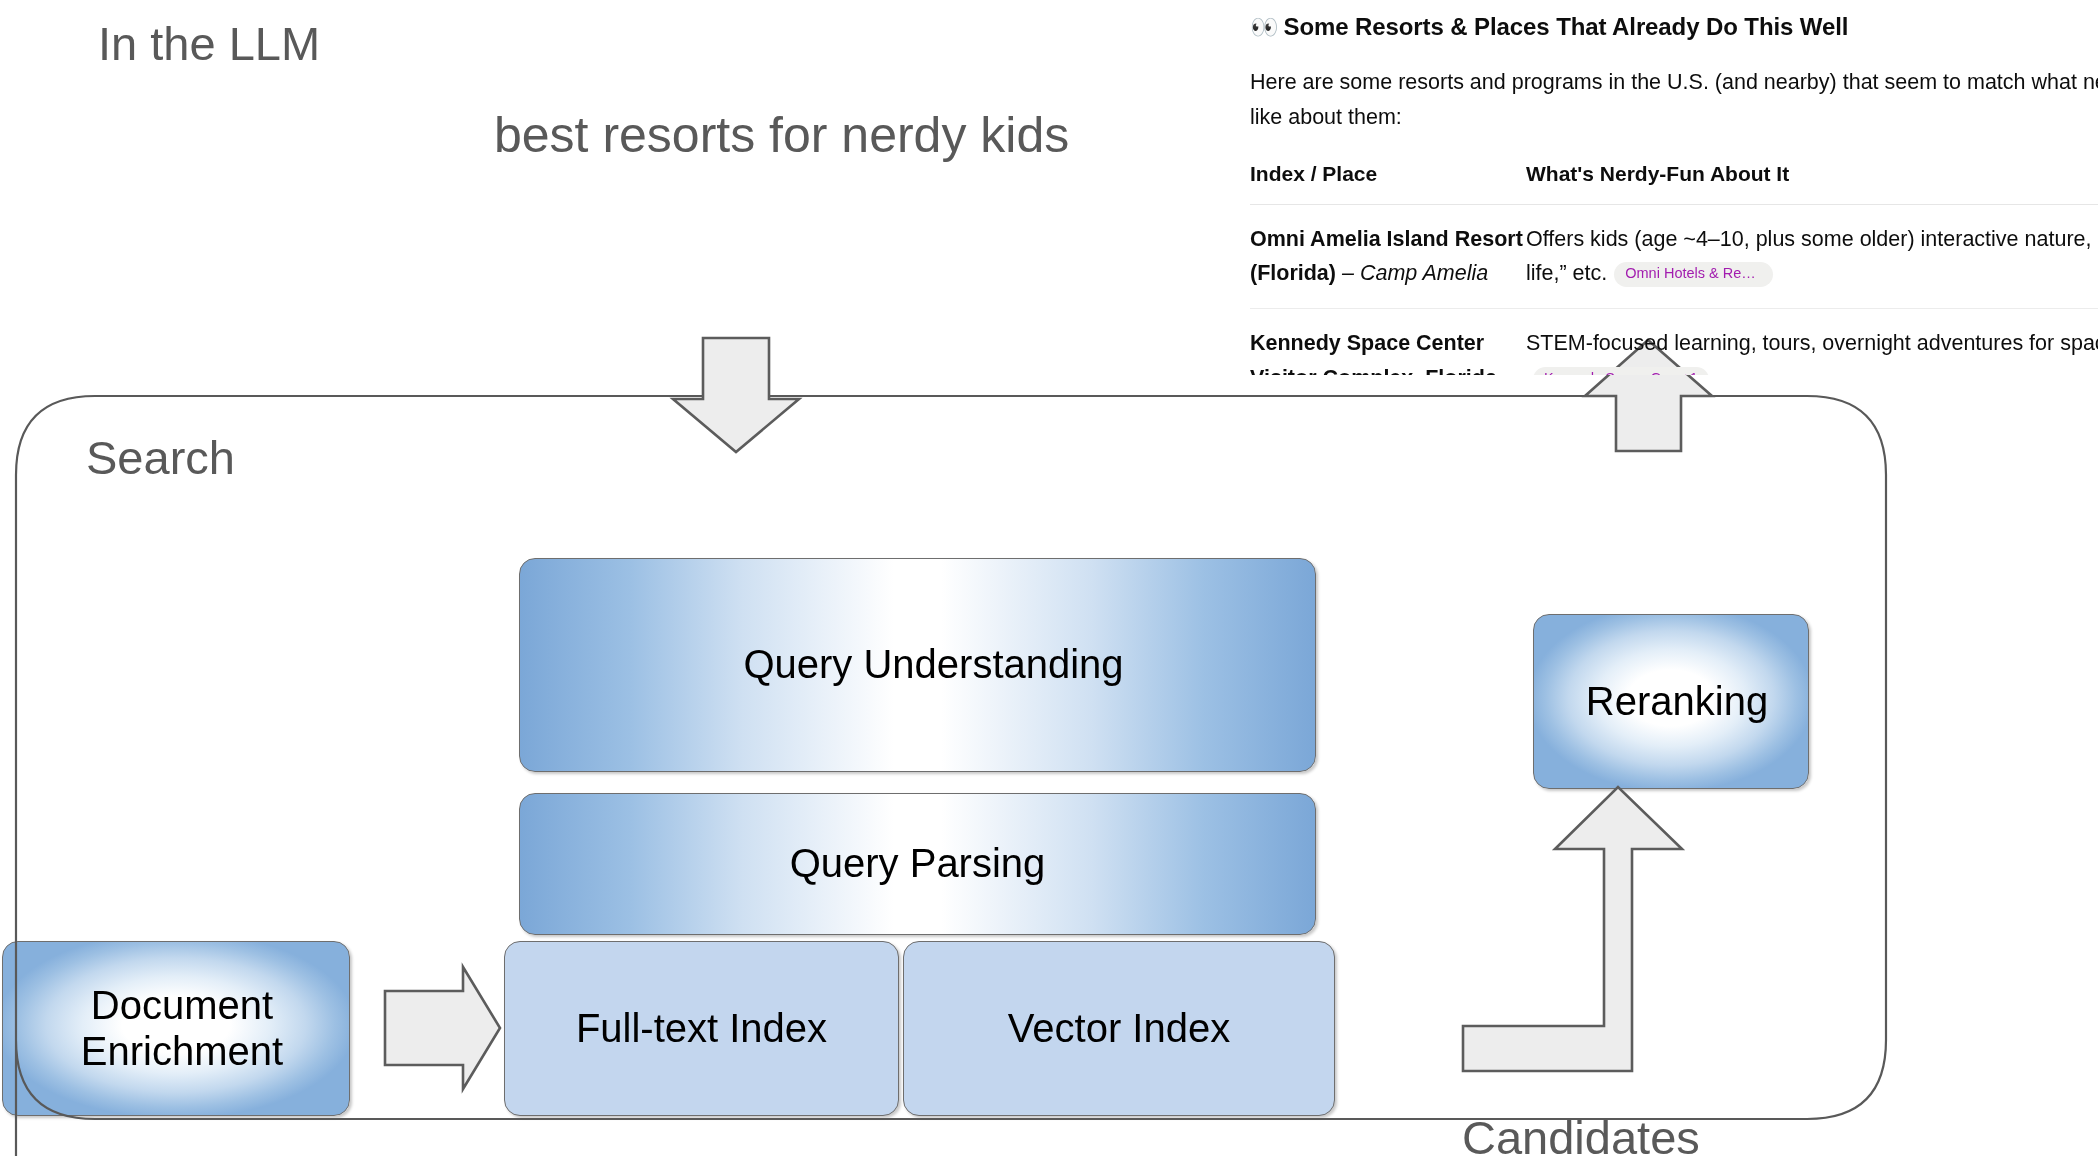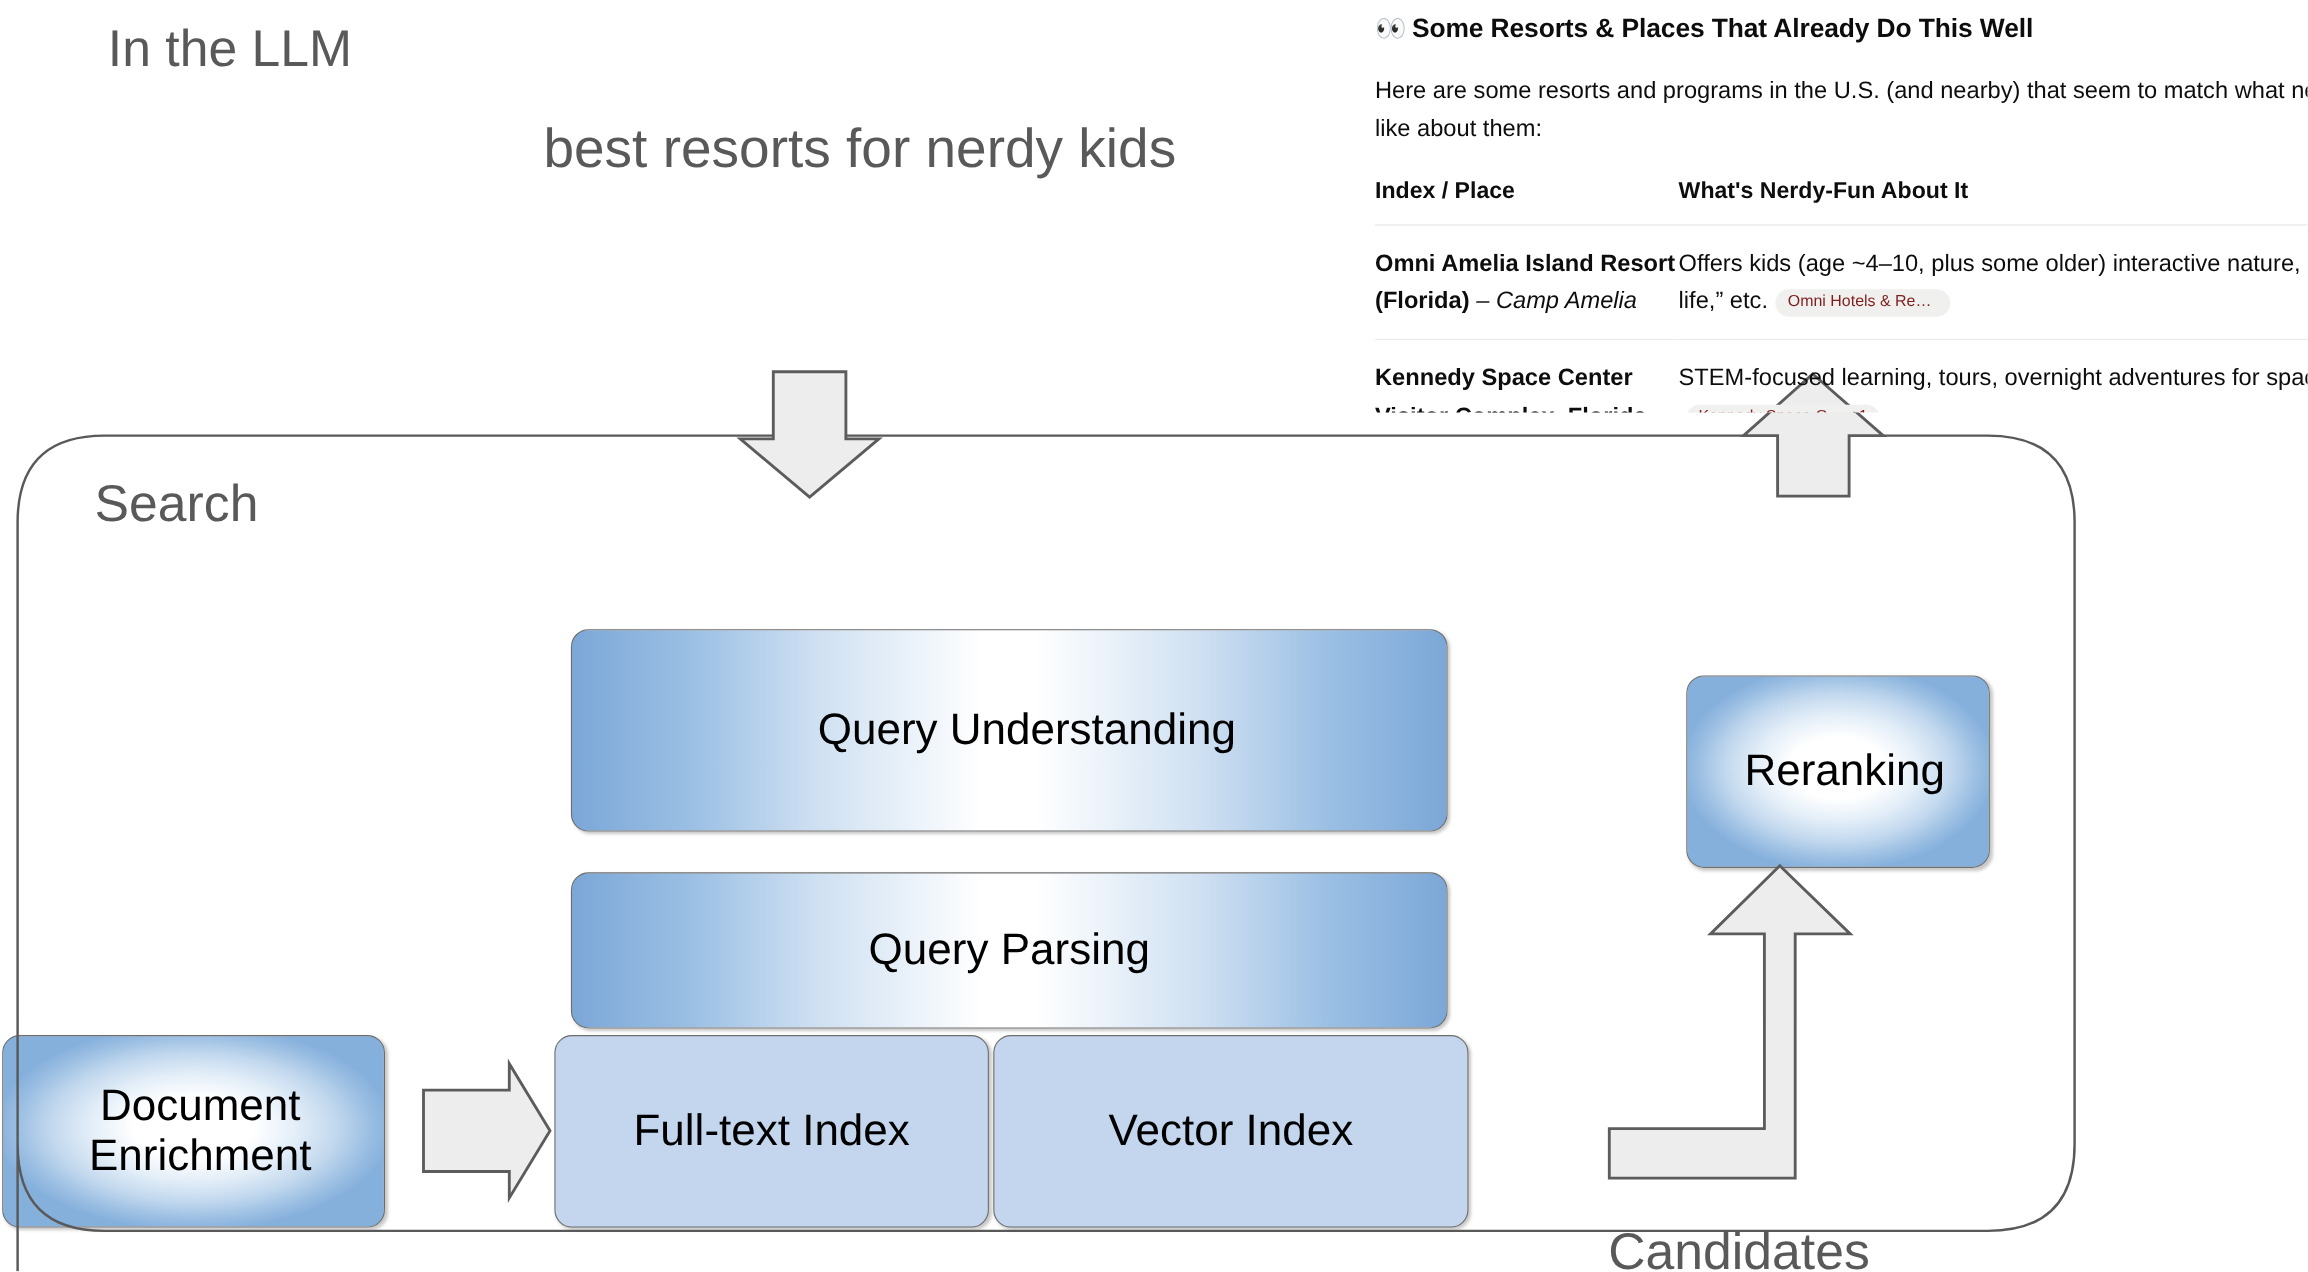--- a/index.html
+++ b/index.html
@@ -67,21 +67,21 @@
   
   .grad-r {
     background: radial-gradient(ellipse 52% 54% at 50% 48%,
       #ffffff 0%, #ffffff 30%, #e3eef8 52%,
       #c2d8ee 72%, #9dc0e3 88%, #86b0dc 100%);
     padding-left: 12px;
   }
   
   .flat-blue { background: #c3d6ee; }
 
-  #node-query-understanding { left: 519px;  top: 572px;  width: 797px;  height: 184px; padding-left: 32px; }
+  #node-query-understanding { left: 519px;  top: 558px;  width: 797px;  height: 214px; padding-left: 32px; }
   #node-query-parsing       { left: 519px;  top: 793px;  width: 797px;  height: 142px; }
   #node-fulltext-index      { left: 504px;  top: 941px;  width: 395px;  height: 175px; }
   #node-vector-index        { left: 903px;  top: 941px;  width: 432px;  height: 175px; }
   #node-document-enrichment { left: 2px;   top: 941px;  width: 348px;  height: 175px; font-size: 40px; }
   #node-reranking           { left: 1533px; top: 614px;  width: 276px;  height: 175px; }
 
   .node-label { padding: 0 14px; }
 
   
   #llm-panel {
@@ -129,21 +129,21 @@
     vertical-align: top;
     font-size: 21.5px;
   }
   #resorts-table col.c1 { width: 276px; }
   #resorts-table col.c2 { width: 734px; }
   .cell-name { font-weight: 700; }
   .cell-name .sub { font-weight: 400; font-style: italic; }
   .chip {
     display: inline-block;
     background: #f0f0ee;
-    color: #7f1d1d;
+    color: #a21caf;
     border-radius: 999px;
     padding: 4px 11px 5px 11px;
     font-size: 14.5px;
     line-height: 1.1;
     vertical-align: 2px;
     margin-left: 7px;
     white-space: nowrap;
   }
   .chip .plus { margin-left: 6px; }
 </style>

